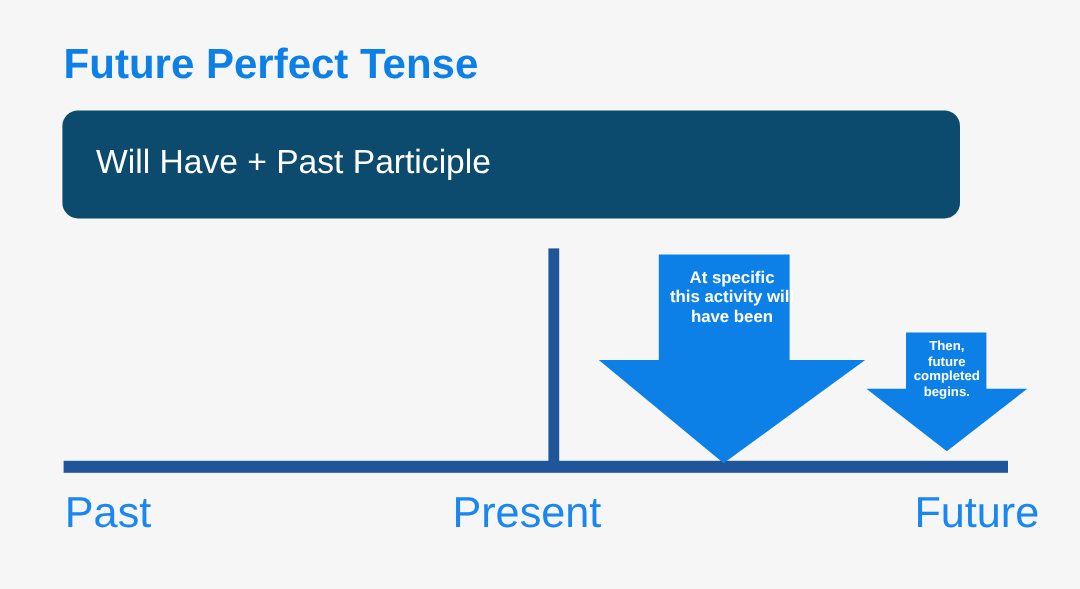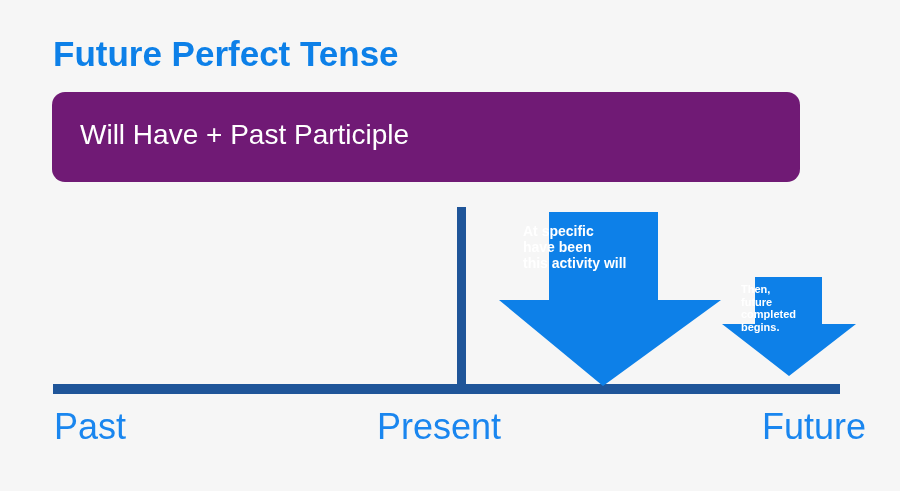--- a/index.html
+++ b/index.html
@@ -36,21 +36,21 @@
     line-height: 1;
   }
 
   
   #formula-banner {
     position: absolute;
     left: 52px;
     top: 92px;
     width: 748px;
     height: 90px;
-    background: #701a75;
+    background: #0c4a6e;
     border-radius: 13px;
     box-sizing: border-box;
   }
   #formula-text {
     position: absolute;
     left: 28px;
     top: 29px;
     font-size: 28px;
     color: #ffffff;
     white-space: nowrap;
@@ -104,20 +104,21 @@
     height: 102px;
   }
   .arrow-shape {
     display: block;
   }
 
   .arrow-text {
     position: absolute;
     color: #ffffff;
     font-weight: bold;
+    text-align: center;
     line-height: 1.15;
   }
   #arrow-primary-text {
     left: 26px;
     top: 13px;
     width: 174px;
     font-size: 14px;
   }
   #arrow-secondary-text {
     left: 21px;
@@ -144,22 +145,22 @@
   <div class="axis-label" id="label-present">Present</div>
   <div class="axis-label" id="label-past">Past</div>
   <div class="axis-label" id="label-future">Future</div>
 
   <div class="arrow-callout" id="arrow-primary">
     <svg class="arrow-shape" width="226" height="178" viewBox="0 0 226 178">
       <polygon points="52,2 161,2 161,90 224,90 106,176 2,90 52,90" fill="#0d80e8"></polygon>
     </svg>
     <div class="arrow-text" id="arrow-primary-text">
       <span class="tline">At specific</span>
+      <span class="tline">this activity will</span>
       <span class="tline">have been</span>
-      <span class="tline">this activity will</span>
     </div>
   </div>
 
   <div class="arrow-callout" id="arrow-secondary">
     <svg class="arrow-shape" width="138" height="102" viewBox="0 0 138 102">
       <polygon points="35,1 102,1 102,48 136,48 69,100 2,48 35,48" fill="#0d80e8"></polygon>
     </svg>
     <div class="arrow-text" id="arrow-secondary-text">
       <span class="tline">Then,</span>
       <span class="tline">future</span>

